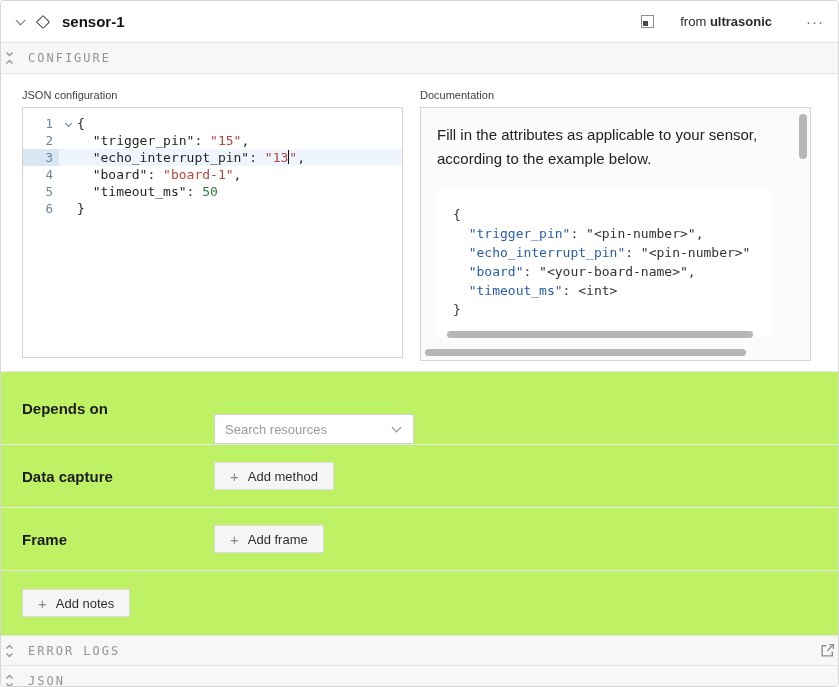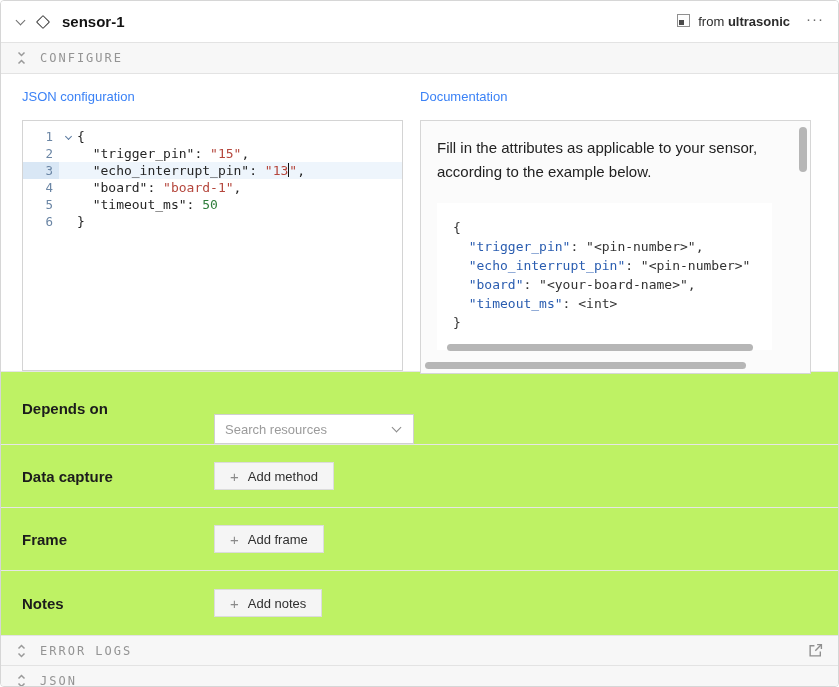--- a/index.html
+++ b/index.html
@@ -16,40 +16,40 @@
   }
   .chev{ display:inline-block; width:7px; height:7px; border-right:1.6px solid #6f6f6f; border-bottom:1.6px solid #6f6f6f; transform:rotate(45deg); margin-top:-3px;}
   .diamond{ display:inline-block; width:10px; height:10px; border:1.6px solid #3c3c3c; transform:rotate(45deg); border-radius:1px; margin:0 14px 0 14px;}
   .comp-name{ font-size:15px; font-weight:bold; color:#131313; margin-right:12px;}
   .badge-pill{
     display:flex; align-items:center; height:23px; border:1px solid #d9d9d9;
     border-radius:12px; font-size:13px; color:#4c4c4c; overflow:hidden;
   }
   .badge-pill .seg{ padding:0 11px; display:flex; align-items:center; height:100%;}
   .pill-sep{ display:block; }
-  .header-right{ margin-left:auto; display:flex; align-items:flex-start; gap:8px; }
+  .header-right{ margin-left:auto; display:flex; align-items:center; gap:26px; }
   .module-icon{ position:relative; display:inline-block; width:13px; height:13px; border:1px solid #8f8f8f; background:#fdfdfd;}
   .module-icon-fill{ position:absolute; left:1px; bottom:1px; width:5px; height:5px; background:#4a4a4a;}
   .from-text{ font-size:13px; color:#2b2b2b; }
   .from-text b{ font-weight:bold; }
   .dots{ font-size:15px; color:#6b6b6b; letter-spacing:1px; margin-left:8px; cursor:pointer; line-height:10px;}
   
   .bar{
     background:#f7f7f7; border-top:1px solid #e3e3e3; display:flex; align-items:center;
-    padding:0 15px; gap:13px;
+    padding:0 3px; gap:13px;
     font-family:"DejaVu Sans Mono", monospace; font-size:12px; letter-spacing:2px; color:#949494;
   }
   .bar.configure{ height:32px; flex:0 0 32px; border-bottom:1px solid #e3e3e3;}
   .bar.bottom{ height:30px; flex:0 0 30px;}
   .bar .right-icon{ margin-left:auto; display:flex; cursor:pointer;}
   
   .config-body{ flex:0 0 297px; height:297px; background:#fff; display:flex; padding:15px 27px 0 21px; gap:17px;}
   .col-left{ width:382px; }
   .col-right{ width:392px; }
-  .field-label{ font-size:13px; color:#3b82f6; margin-bottom:16px; }
+  .field-label{ font-size:11px; color:#404040; margin-bottom:6px; }
   
   .editor{
     height:251px; border:1px solid #d4d4d4; background:#fff; overflow:hidden;
     font-family:"DejaVu Sans Mono", monospace; font-size:13px; padding-top:7px; cursor:text;
   }
   .ed-line{ display:flex; height:17px; line-height:17px; }
   .ed-gutter{ width:36px; text-align:right; padding-right:6px; color:#6b86a5; font-size:12.5px; flex:0 0 36px;}
   .ed-fold{ width:18px; flex:0 0 18px; text-align:center; }
   .chev-down{ display:inline-block; width:5px; height:5px; border-right:1.4px solid #5b7aa0; border-bottom:1.4px solid #5b7aa0; transform:rotate(45deg); vertical-align:2px;}
   .ed-code{ white-space:pre; color:#1f1f1f; }
@@ -202,21 +202,20 @@
 
   <div class="row h63">
     <div class="row-label">Frame</div>
     <button class="add-btn">
       <span class="plus">+</span>
       <span>Add frame</span>
     </button>
   </div>
 
   <div class="row h65">
-    <div class="row-label">Notes</div>
     <button class="add-btn">
       <span class="plus">+</span>
       <span>Add notes</span>
     </button>
   </div>
 
   <div class="bar bottom">
     <svg width="11" height="14" viewBox="0 0 11 14">
         <polyline points="2.5,4.5 5.5,1.5 8.5,4.5" fill="none" stroke="#9a9a9a" stroke-width="1.5"></polyline>
         <polyline points="2.5,9.5 5.5,12.5 8.5,9.5" fill="none" stroke="#9a9a9a" stroke-width="1.5"></polyline>

